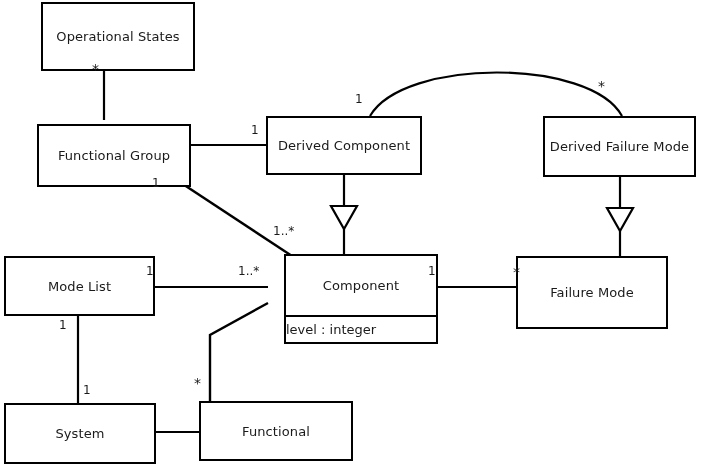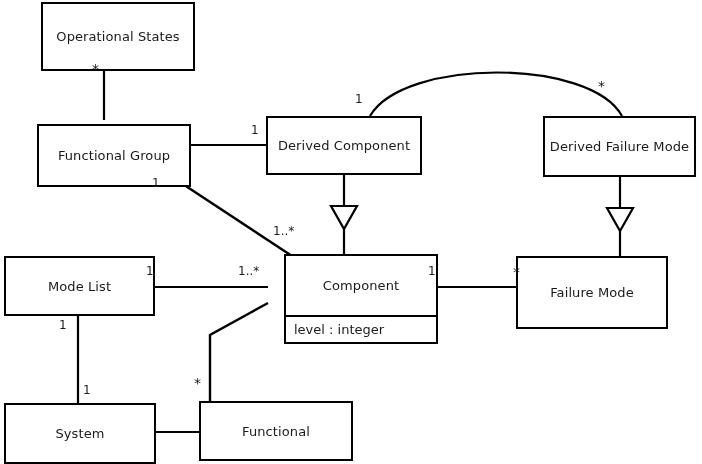--- a/index.html
+++ b/index.html
@@ -37,21 +37,21 @@
     justify-content: center;
     font-size: 13px;
     color: #1a1a1a;
     letter-spacing: 0.1px;
     white-space: nowrap;
   }
   .uml-attr-compartment {
     border-top: 2px solid #000000;
     display: flex;
     align-items: center;
-    padding-left: 8px;
+    padding-left: 0;
     font-size: 13px;
     color: #1a1a1a;
     white-space: nowrap;
   }
   .mult-label {
     position: absolute;
     font-size: 12px;
     color: #1a1a1a;
     white-space: nowrap;
     line-height: 1;

